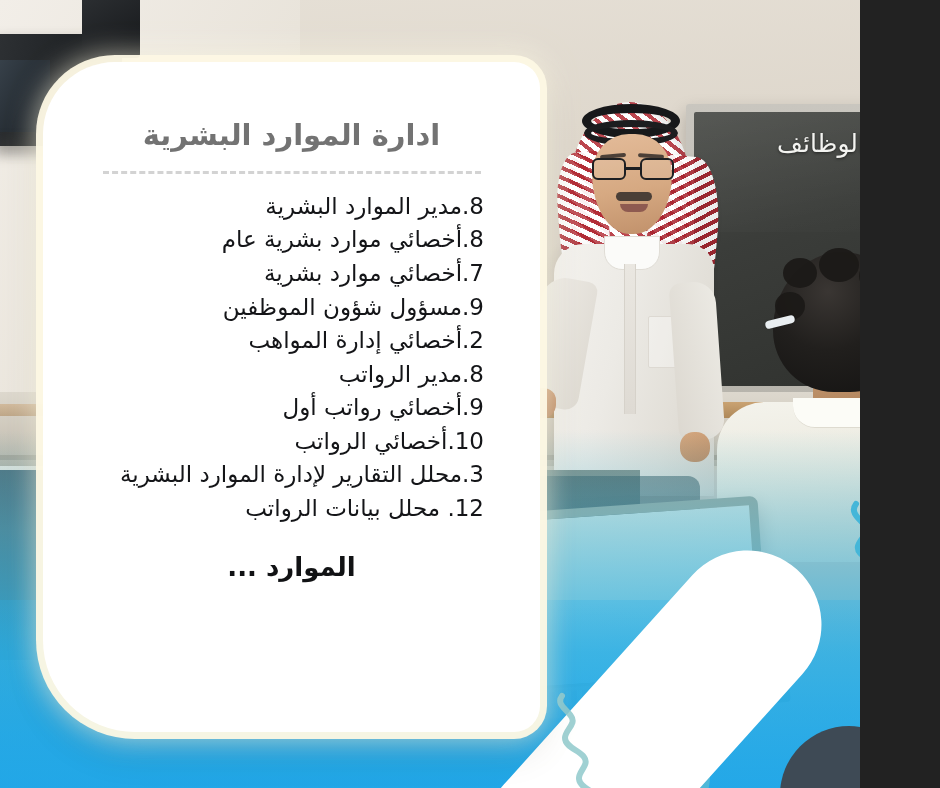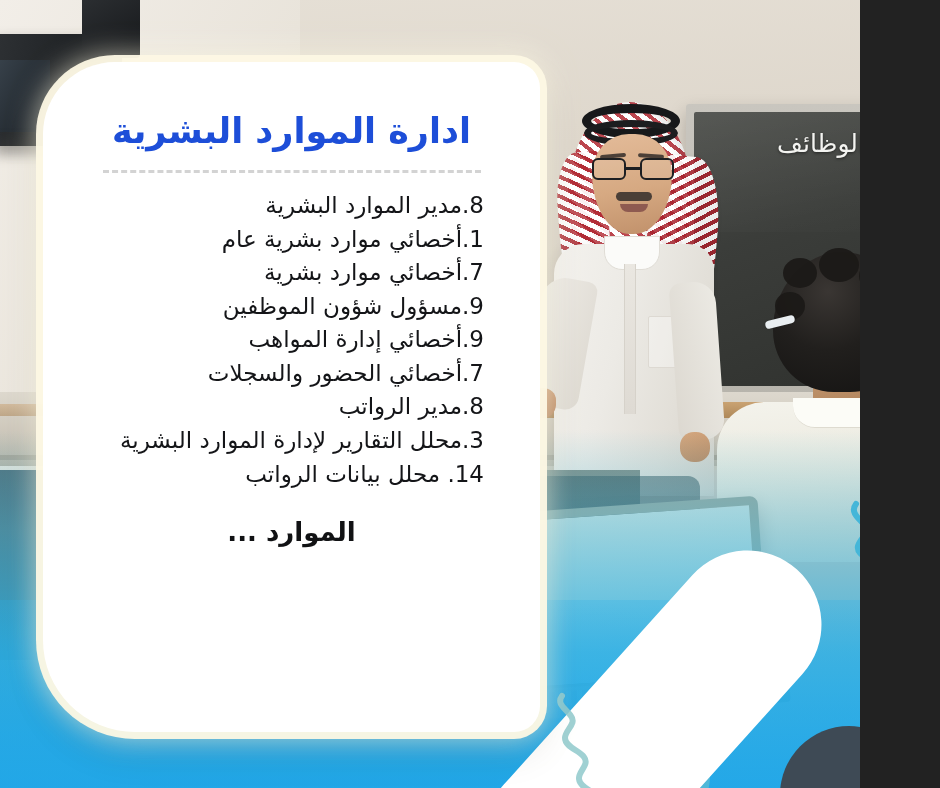--- a/index.html
+++ b/index.html
@@ -178,22 +178,22 @@
     border-radius:72px 26px 26px 92px;
     box-shadow:0 0 0 7px rgba(253,248,228,.95),
                0 0 26px 10px rgba(255,251,230,.55),
                0 18px 40px rgba(0,0,0,.12);
   }
   .card-inner{position:absolute;inset:0;padding:44px 34px 30px 34px;
     display:flex;flex-direction:column;align-items:center;}
 
   .card-title{
     direction:rtl;text-align:center;width:100%;
-    font-size:35px;font-weight:700;color:#1d4ed8;letter-spacing:0;
-    line-height:1.2;margin:4px 0 4px 0;
+    font-size:29px;font-weight:700;color:#737373;letter-spacing:0;
+    line-height:1.2;margin:12px 0 4px 0;
   }
   .divider{width:378px;height:0;border-top:3px dashed #d3d3d3;margin:14px 0 16px 0;}
 
   .job-list{direction:rtl;width:100%;padding:0 22px 0 6px;margin:0;list-style:none;}
   .job-list li{
     direction:rtl;text-align:right;
     font-size:23px;color:#141518;line-height:1.46;
     white-space:nowrap;
   }
   .more{
@@ -318,27 +318,28 @@
 
   <div class="card">
     <div class="card-inner">
 
       <h1 class="card-title">ادارة الموارد البشرية</h1>
 
       <div class="divider"></div>
 
       <ul class="job-list" id="job-list">
           <li>8.مدير الموارد البشرية</li>
-          <li>1.أخصائي موارد بشرية عام</li>
+          <li>8.أخصائي موارد بشرية عام</li>
           <li>7.أخصائي موارد بشرية</li>
           <li>9.مسؤول شؤون الموظفين</li>
-          <li>9.أخصائي إدارة المواهب</li>
-          <li>7.أخصائي الحضور والسجلات</li>
+          <li>2.أخصائي إدارة المواهب</li>
           <li>8.مدير الرواتب</li>
+          <li>9.أخصائي رواتب أول</li>
+          <li>10.أخصائي الرواتب</li>
           <li>3.محلل التقارير لإدارة الموارد البشرية</li>
-          <li>14. محلل بيانات الرواتب</li>
+          <li>12. محلل بيانات الرواتب</li>
         </ul>
 
       <div class="more">الموارد ...</div>
     </div>
   </div>
 
 </div>
 
 </body></html>

